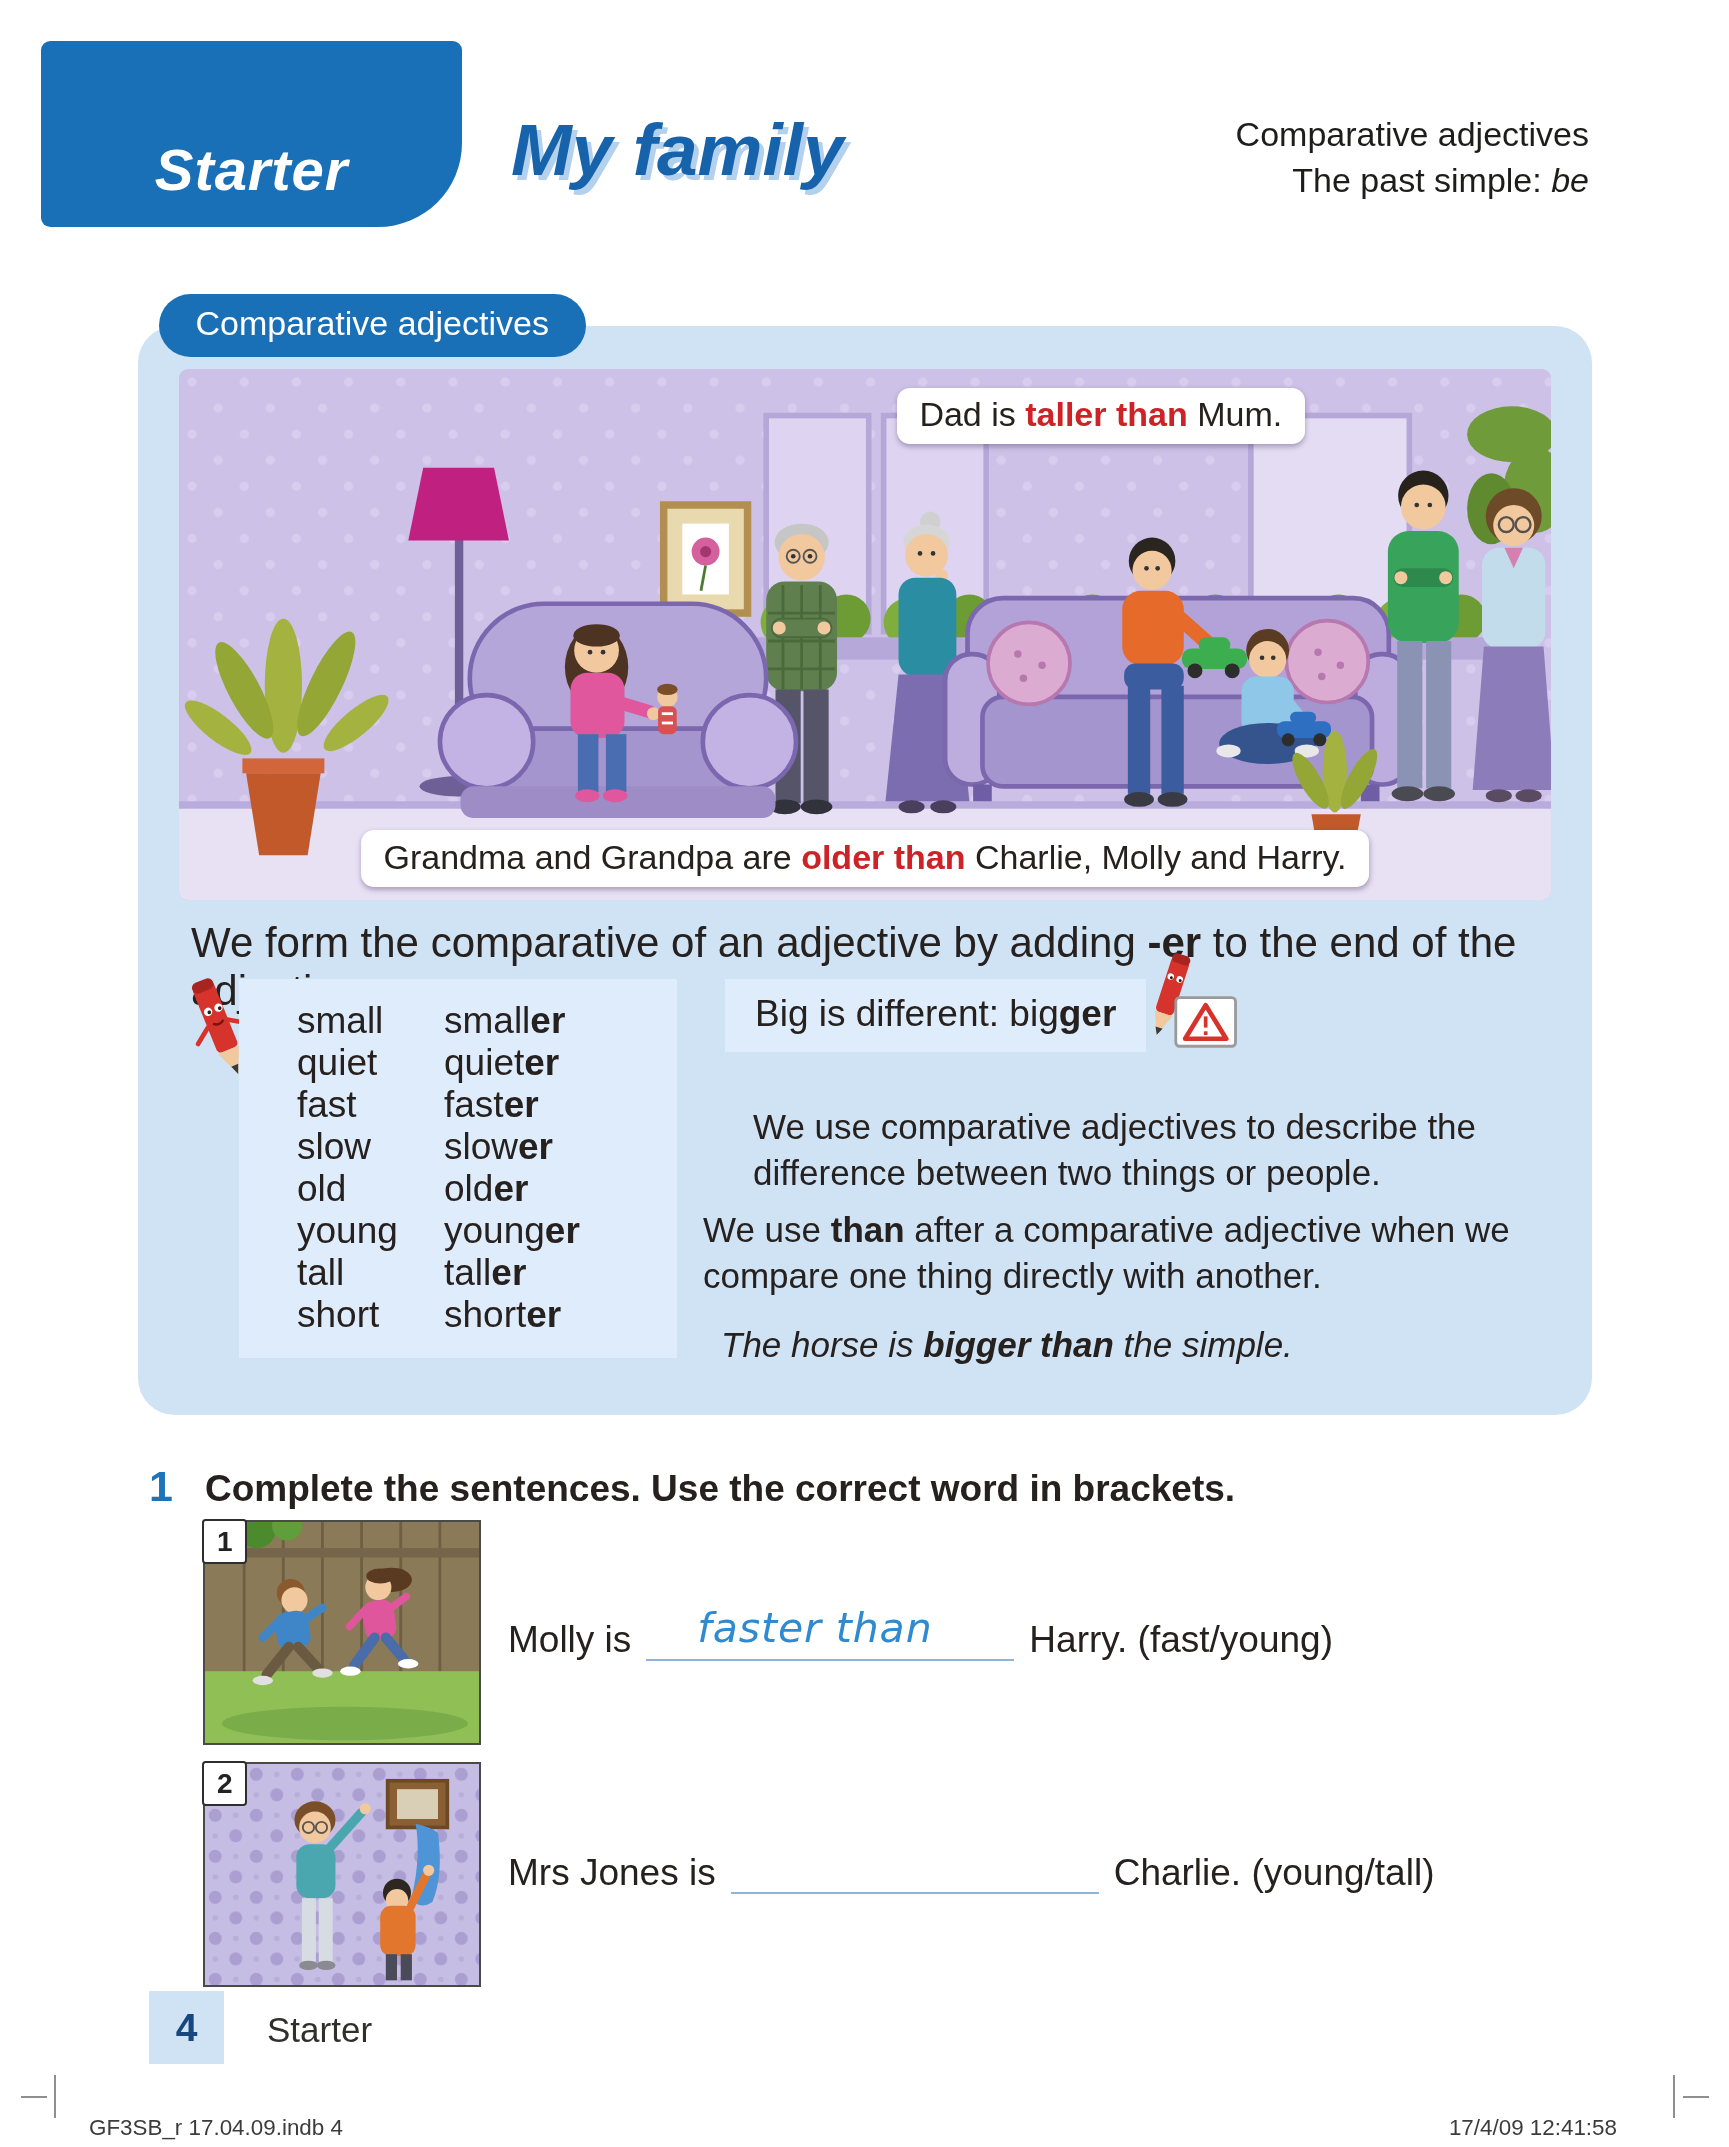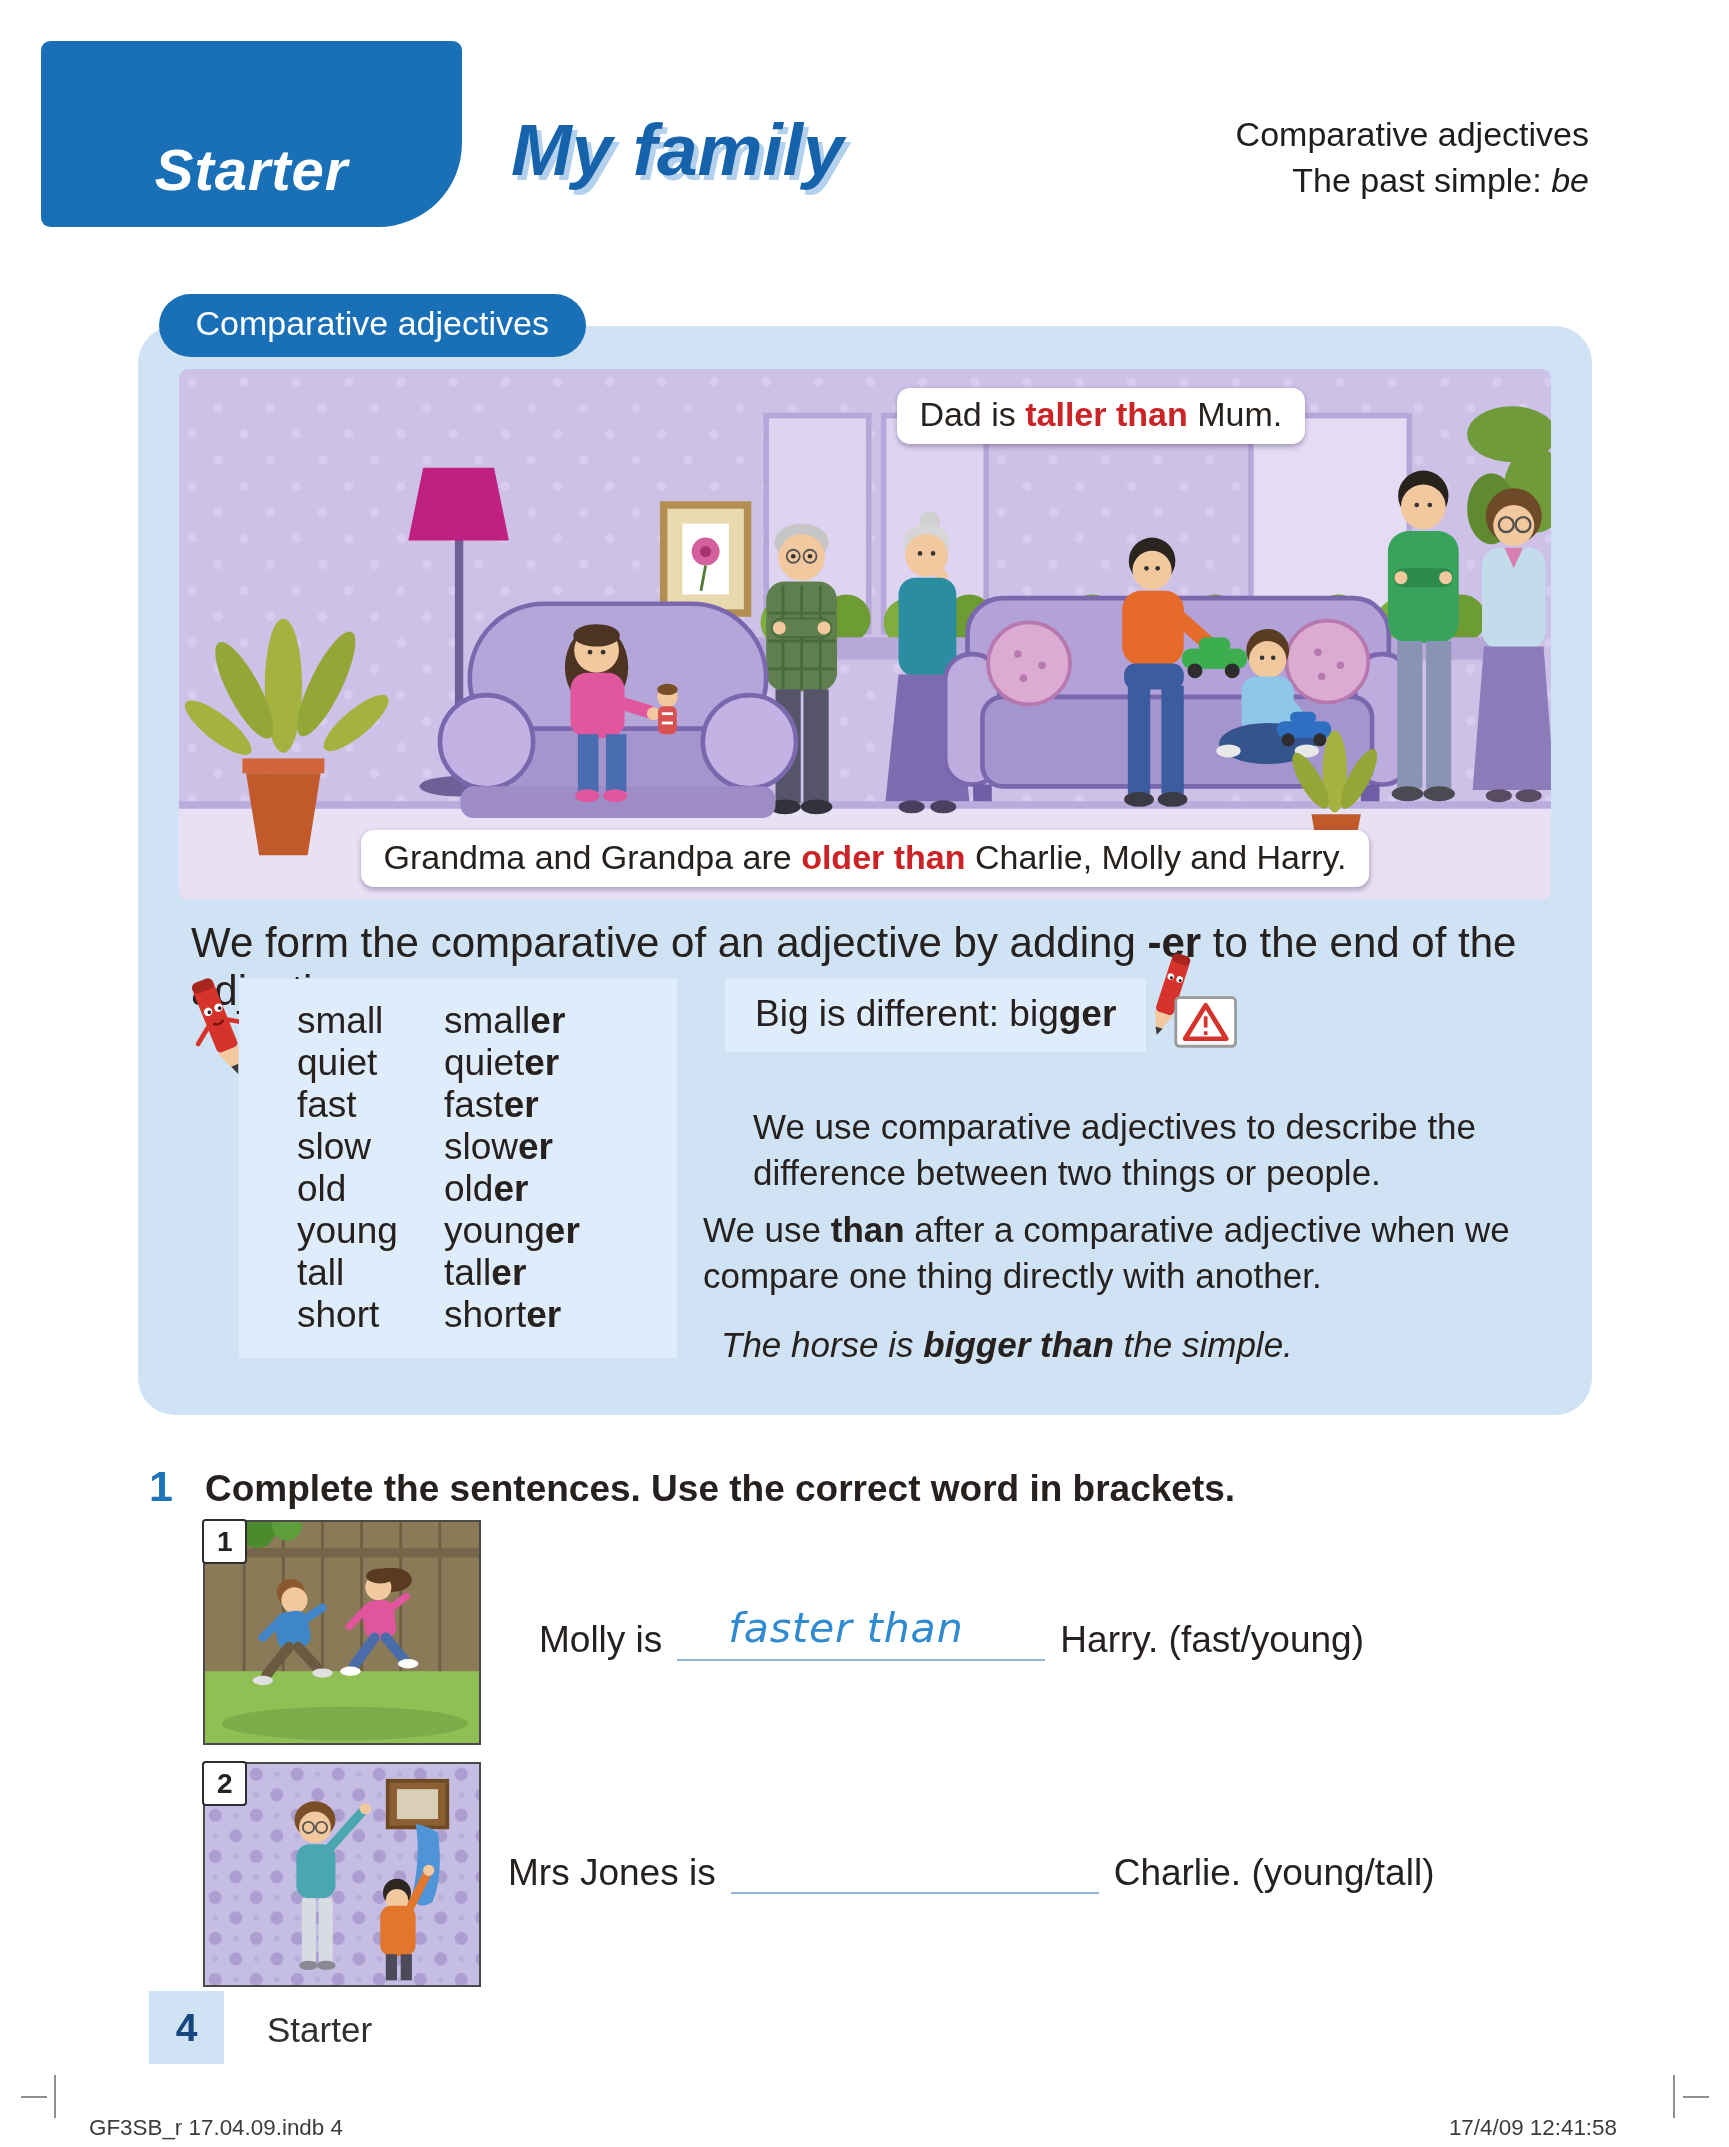--- a/index.html
+++ b/index.html
@@ -80,21 +80,21 @@
   }
   .ex-img svg{display:block;width:100%;height:100%;}
   .ex-img1{left:203px;top:1520px;}
   .ex-img2{left:203px;top:1762px;}
   .num-tab{
     position:absolute;left:-2.8px;top:-2.8px;width:41px;height:41px;background:#fff;
     border:2.8px solid #2e2e2e;border-radius:3.7px;display:flex;align-items:center;justify-content:center;
     font-size:28px;font-weight:bold;color:#222;
   }
   .sentence{position:absolute;font-size:37px;display:flex;align-items:flex-end;white-space:nowrap;}
-  .sent1{left:508px;top:1611px;margin-left:31px;}
+  .sent1{left:508px;top:1611px;}
   .sent2{left:508px;top:1844px;}
   .blank{
     display:inline-block;width:368px;height:48px;border-bottom:2.8px solid #8fb3d9;
     margin:0 15px;position:relative;
   }
   .handwriting{
     position:absolute;left:51px;bottom:7.5px;color:#2f8ad0;font-size:41px;
     font-family:"DejaVu Sans", sans-serif;font-style:italic;letter-spacing:0.9px;
   }
 

